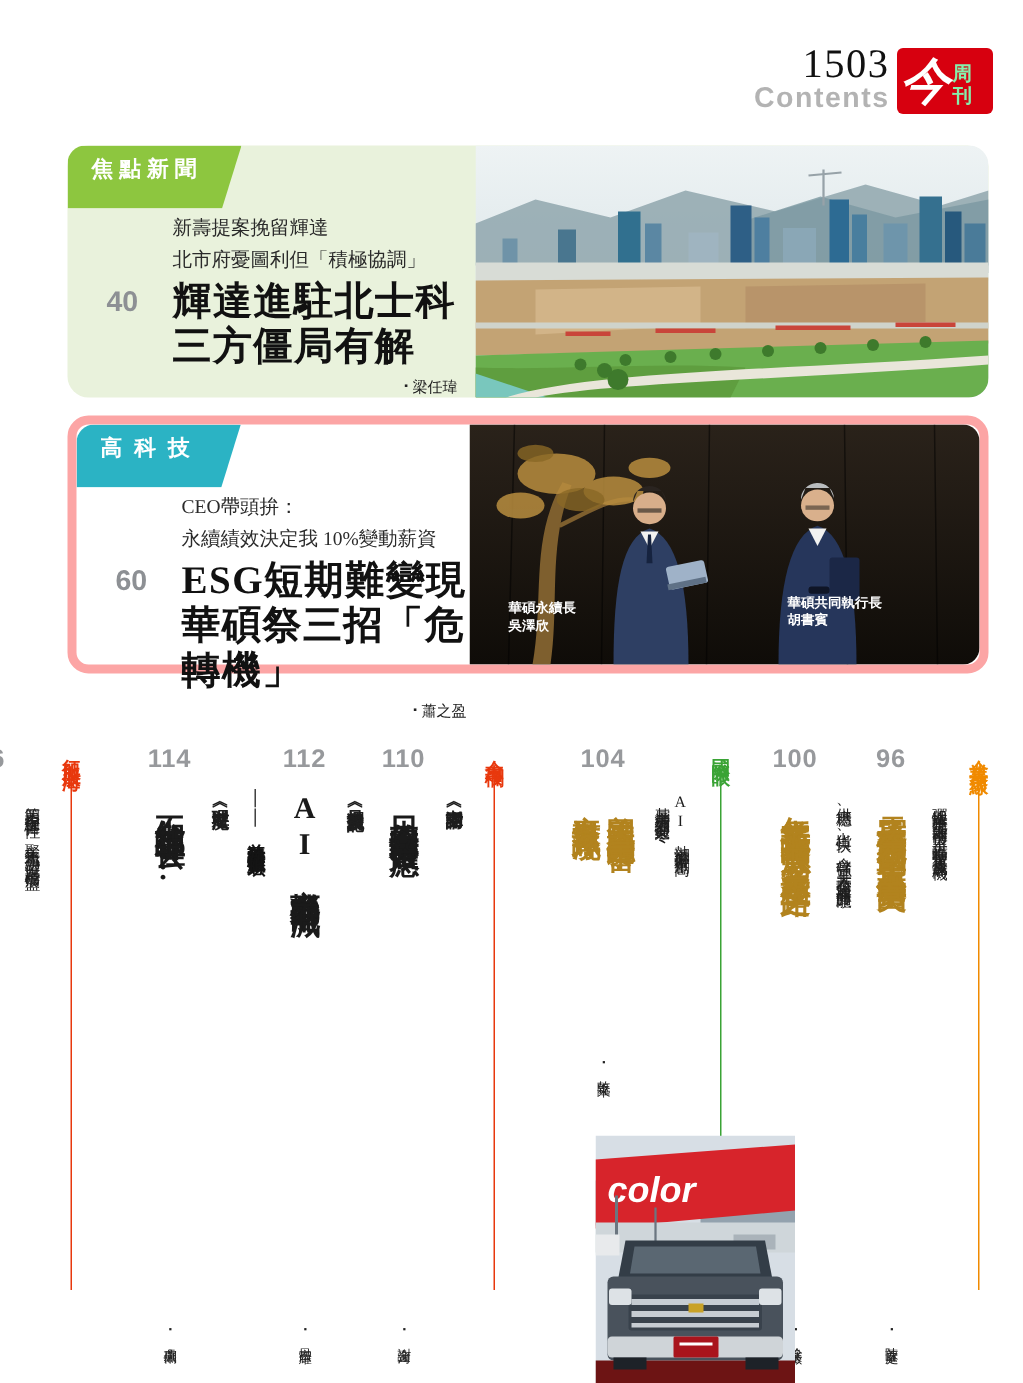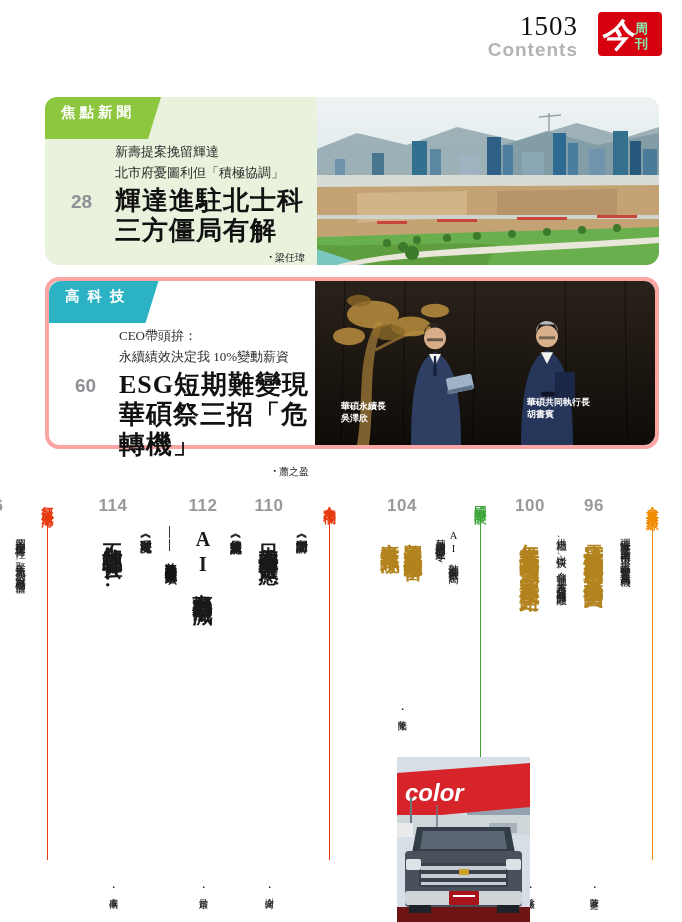--- a/index.html
+++ b/index.html
@@ -1,35 +1,35 @@
 <!DOCTYPE html>
 <html><head>
 <meta charset="utf-8">
 <style>
   html,body{margin:0;padding:0;}
   body{
     width:682px;height:922px;position:relative;background:#ffffff;overflow:hidden;
     font-family:"Liberation Serif","DejaVu Serif",serif;color:#1a1a1a;
   }
   
-  .header{position:absolute;top:12px;right:20px;display:flex;align-items:flex-start;gap:20px;}
+  .header{position:absolute;top:28px;right:20px;display:flex;align-items:flex-end;gap:5px;}
   .hleft{text-align:right;}
   .issue{font-size:27px;line-height:28px;color:#111;letter-spacing:1px;}
   .contents{font-family:"Liberation Sans","DejaVu Sans",sans-serif;font-weight:700;
     font-size:19px;line-height:20px;color:#b3b3b3;letter-spacing:1px;margin-top:0px;}
   .hlogo{width:64px;height:44px;background:#d7000f;border-radius:4px;display:flex;
     align-items:flex-end;justify-content:center;gap:2px;padding:1px 2px;box-sizing:border-box;}
   .hlogo .l1{color:#fff;font-weight:700;font-size:33px;line-height:40px;font-style:italic;
     font-family:"Liberation Serif",serif;}
   .hlogo .l2{color:#86efac;font-weight:700;font-size:13px;line-height:15px;margin-bottom:4px;
     font-family:"Liberation Sans",sans-serif;}
   
   .fcard{position:absolute;left:45px;width:614px;border-radius:14px;box-sizing:border-box;}
   #card1{top:97px;height:168px;background:#e9f2dc;}
-  #card2{top:277px;height:172px;background:#ffffff;border:4px solid #fca5a5;}
+  #card2{top:277px;height:172px;background:#ffffff;border:6px solid #fca5a5;}
   .flabel{position:absolute;left:0;top:0;height:30px;display:flex;align-items:center;
     padding:0 26px 12px 16px;color:#fff;font-family:"Liberation Sans","DejaVu Sans",sans-serif;
     font-weight:700;font-size:14.5px;letter-spacing:4px;
     clip-path:polygon(0 0,100% 0,calc(100% - 13px) 100%,0 100%);
     border-top-left-radius:12px;}
   #card1 .flabel{background:#8dc63f;}
   #card2 .flabel{background:#2bb3c4;letter-spacing:8px;}
   .fbody{position:absolute;left:24px;top:44px;width:252px;}
   .fkick{margin-left:46px;font-size:13px;line-height:21px;color:#2a2a2a;white-space:pre-line;}
   .ftrow{display:flex;margin-top:3px;}
@@ -89,21 +89,21 @@
     <span class="l2">周刊</span>
   </div>
 </div>
 
 <div class="fcard" id="card1">
   <div class="flabel">焦點新聞</div>
   <div class="fbody">
     <div class="fkick">新壽提案挽留輝達
 北市府憂圖利但「積極協調」</div>
     <div class="ftrow">
-      <span class="fnum">28</span>
+      <span class="fnum">40</span>
       <h2 class="ftitle">輝達進駐北士科
 三方僵局有解</h2>
     </div>
     <div class="fby">梁任瑋</div>
   </div>
   <svg class="fphoto" viewBox="0 0 342 168" preserveAspectRatio="none">
     <defs>
       <linearGradient id="sky1" x1="0" y1="0" x2="0" y2="1">
         <stop offset="0" stop-color="#eef3f4"></stop>
           <stop offset="1" stop-color="#cfdde2"></stop>

